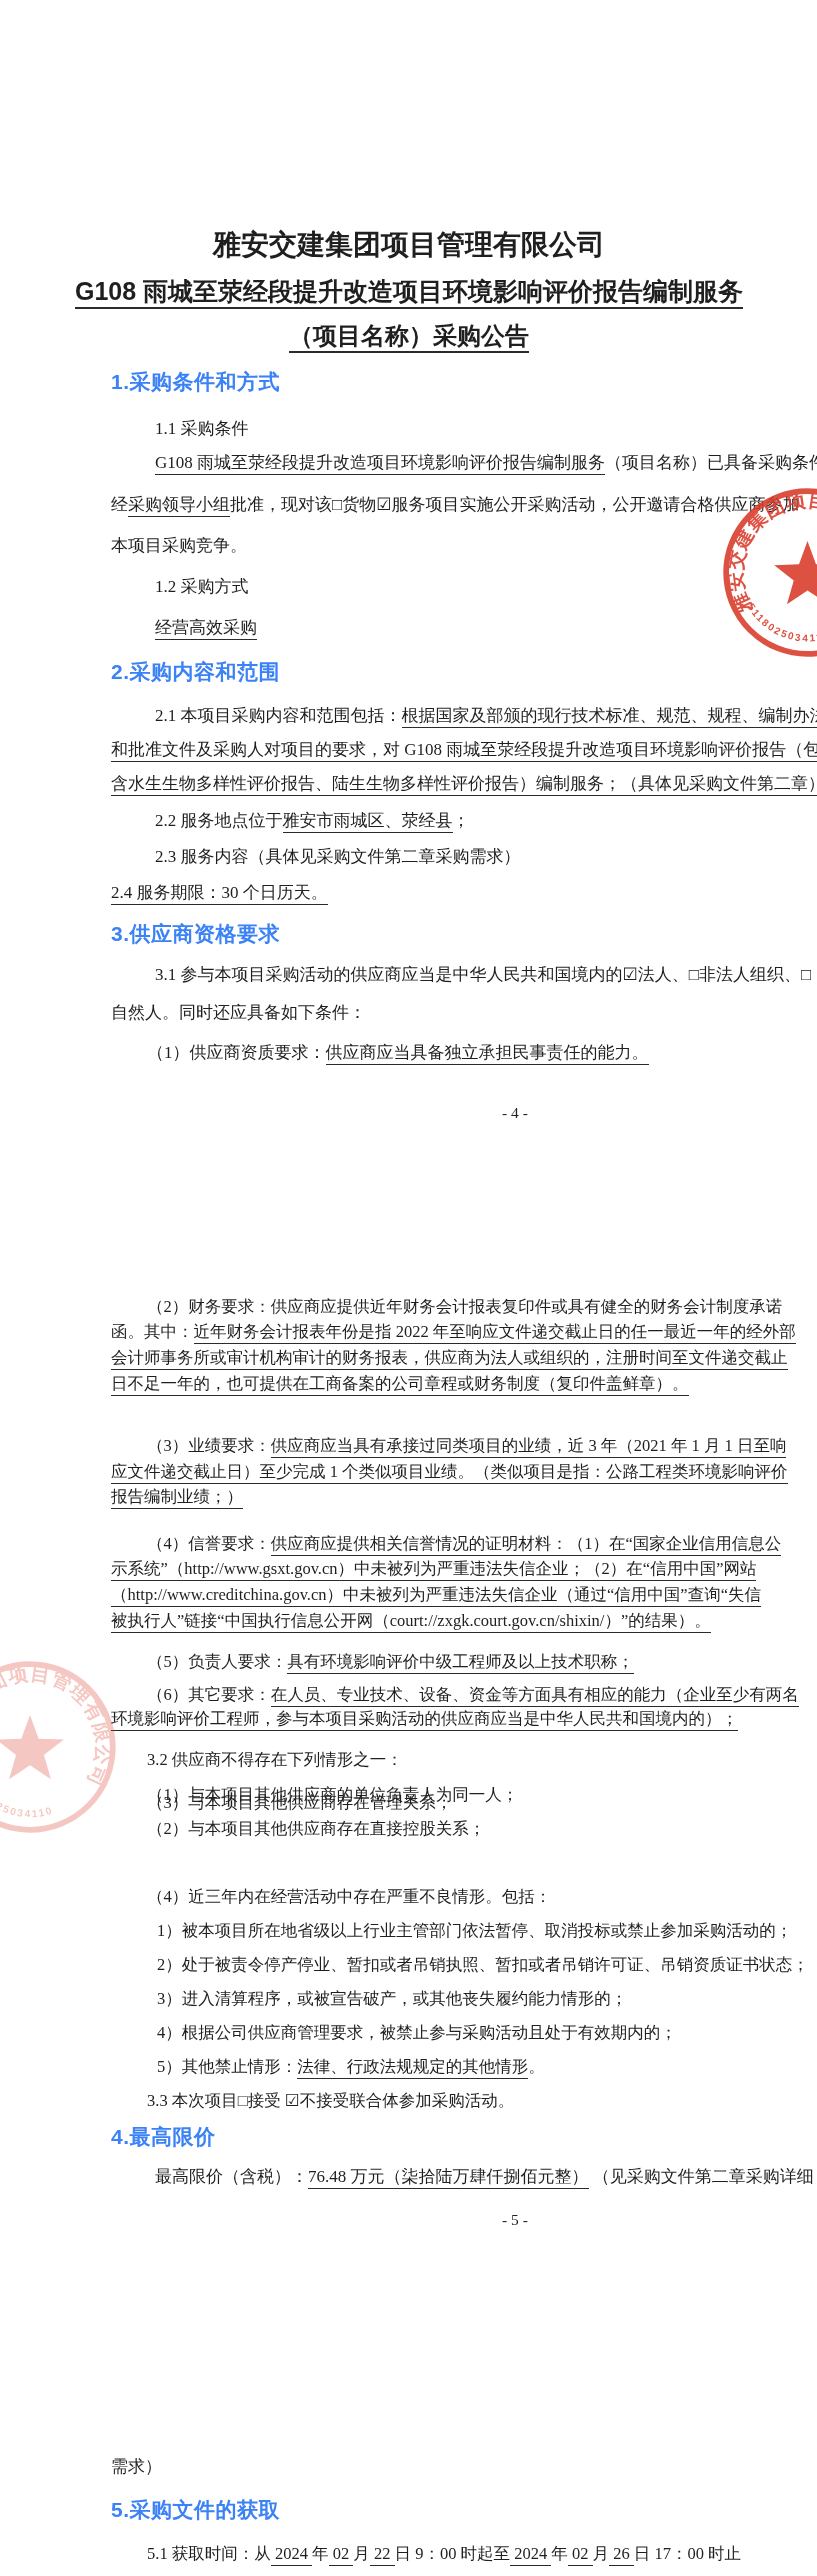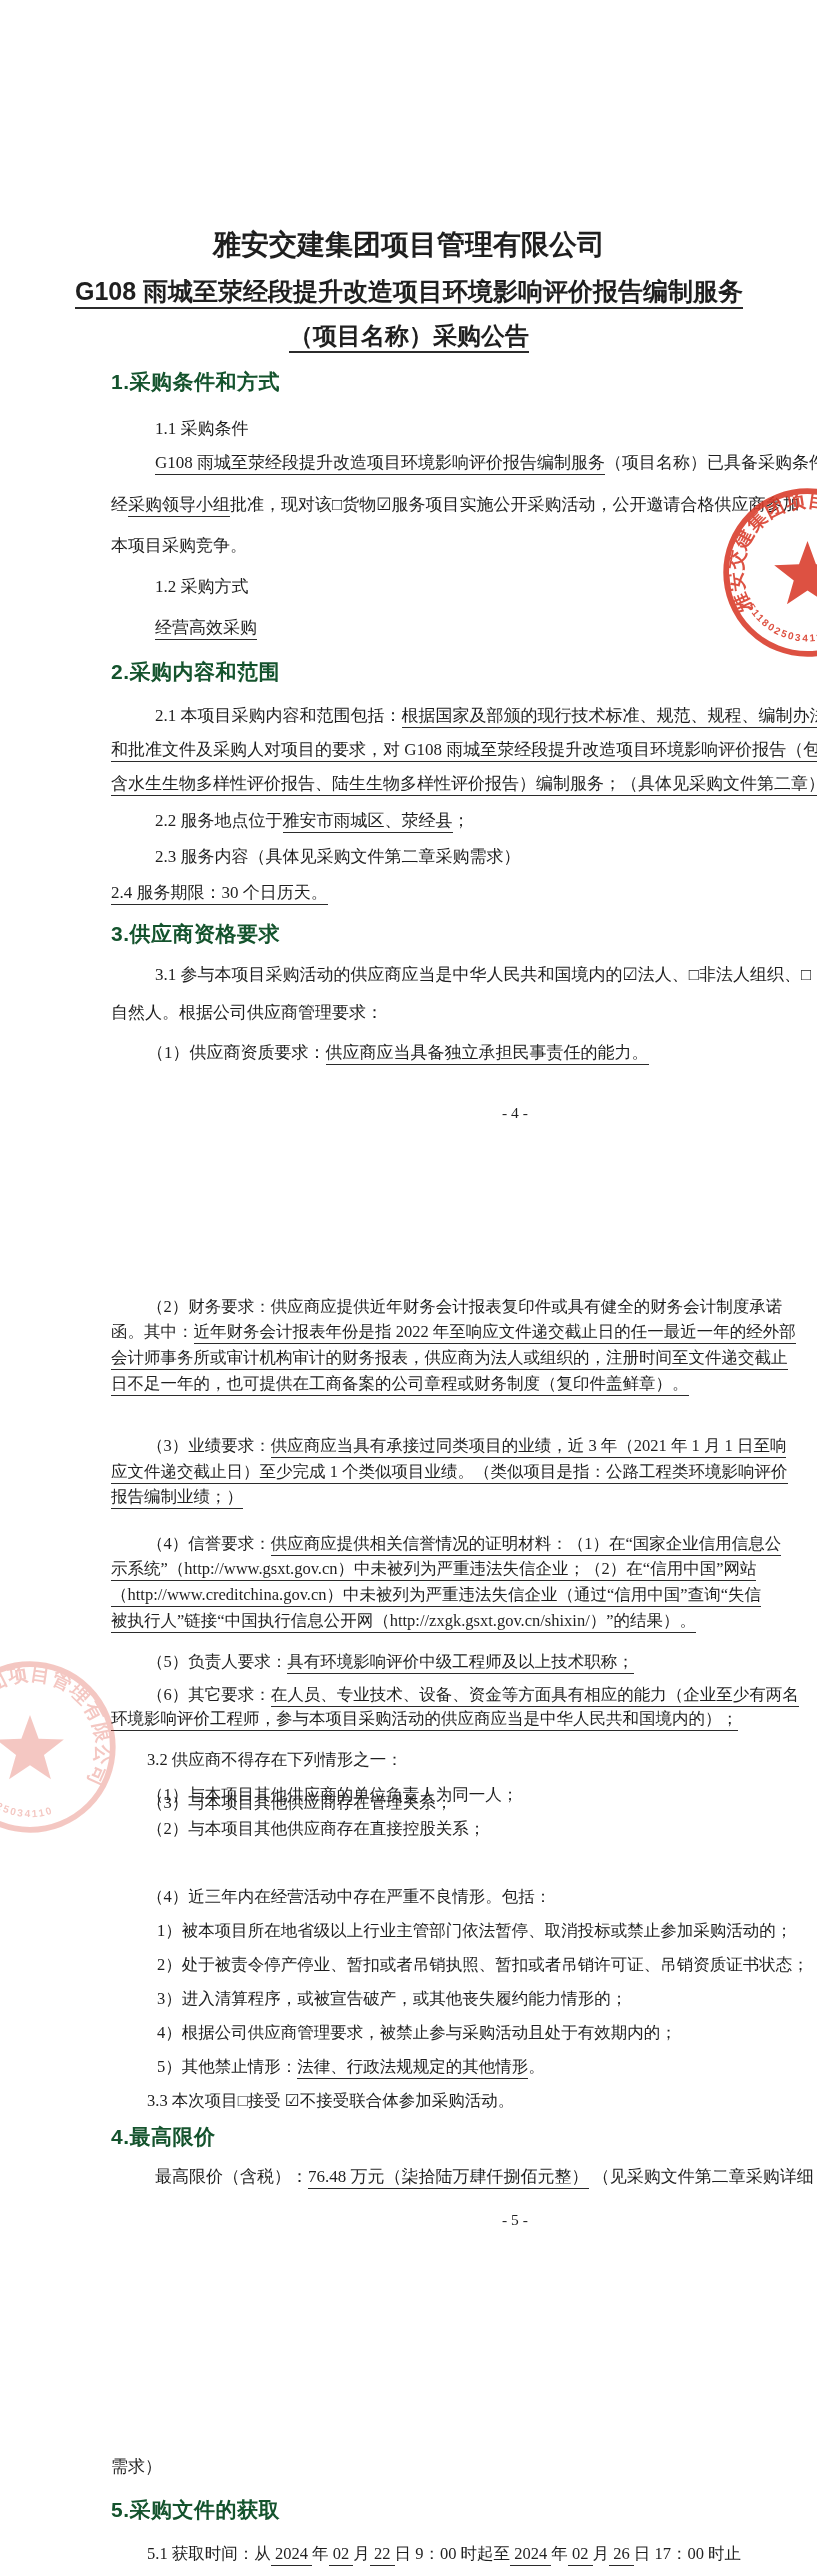--- a/index.html
+++ b/index.html
@@ -17,21 +17,21 @@
     white-space:nowrap;
     font-size:17px;
     line-height:1.3;
     color:#1f1f1f;
   }
   .fs2{font-size:16.5px;}
   .heading{
     font-family:"Liberation Sans", sans-serif;
     font-weight:700;
     font-size:21px;
-    color:#14532d;
+    color:#3b82f6;
     letter-spacing:0.5px;
   }
   .t-center{left:0;width:818px;text-align:center;}
   .title-chapter{font-family:"Liberation Sans",sans-serif;font-weight:700;font-size:23px;}
   .title-org{font-family:"Liberation Sans",sans-serif;font-weight:700;font-size:28px;}
   .title-project{font-family:"Liberation Sans",sans-serif;font-weight:700;font-size:25px;}
   .title-name{font-family:"Liberation Sans",sans-serif;font-weight:700;font-size:24px;}
   .title-project .f-u,.title-name .f-u{border-bottom-width:2.1px;}
   .f-u{border-bottom:1.5px solid #2b2b2b;padding-bottom:1.5px;}
   .f-b{font-weight:400;}
@@ -61,35 +61,35 @@
   <div class="line heading" style="top:658px;left:111px">2.采购内容和范围</div>
   <div class="line" style="top:705px;left:155px"><span>2.1 本项目采购内容和范围包括：</span><span class="f-u">根据国家及部颁的现行技术标准、规范、规程、编制办法</span></div>
   <div class="line" style="top:739px;left:111px"><span class="f-u">和批准文件及采购人对项目的要求，对 G108 雨城至荥经段提升改造项目环境影响评价报告（包</span></div>
   <div class="line" style="top:773px;left:111px"><span class="f-u">含水生生物多样性评价报告、陆生生物多样性评价报告）编制服务；（具体见采购文件第二章）；</span></div>
   <div class="line" style="top:810px;left:155px"><span>2.2 服务地点位于</span><span class="f-u">雅安市雨城区、荥经县</span><span>；</span></div>
   <div class="line" style="top:846px;left:155px">2.3 服务内容（具体见采购文件第二章采购需求）</div>
   <div class="line" style="top:882px;left:111px"><span class="f-u">2.4 服务期限：30 个日历天。</span></div>
 
   <div class="line heading" style="top:920px;left:111px">3.供应商资格要求</div>
   <div class="line" style="top:964px;left:155px">3.1 参与本项目采购活动的供应商应当是中华人民共和国境内的☑法人、□非法人组织、□</div>
-  <div class="line" style="top:1002px;left:111px">自然人。根据公司供应商管理要求：</div>
+  <div class="line" style="top:1002px;left:111px">自然人。同时还应具备如下条件：</div>
   <div class="line" style="top:1042px;left:147px"><span>（1）供应商资质要求：</span><span class="f-u">供应商应当具备独立承担民事责任的能力。</span></div>
   <div class="line pgnum" style="top:1103px">- 4 -</div>
 
   <div class="line fs2" style="top:1296px;left:147px">（2）财务要求：供应商应提供近年财务会计报表复印件或具有健全的财务会计制度承诺</div>
   <div class="line fs2" style="top:1321px;left:111px"><span>函。其中：</span><span class="f-u">近年财务会计报表年份是指 2022 年至响应文件递交截止日的任一最近一年的经外部</span></div>
   <div class="line fs2" style="top:1347px;left:111px"><span class="f-u">会计师事务所或审计机构审计的财务报表，供应商为法人或组织的，注册时间至文件递交截止</span></div>
   <div class="line fs2" style="top:1373px;left:111px"><span class="f-u">日不足一年的，也可提供在工商备案的公司章程或财务制度（复印件盖鲜章）。</span></div>
   <div class="line fs2" style="top:1435px;left:147px"><span>（3）业绩要求：</span><span class="f-u">供应商应当具有承接过同类项目的业绩，近 3 年（2021 年 1 月 1 日至响</span></div>
   <div class="line fs2" style="top:1461px;left:111px"><span class="f-u">应文件递交截止日）至少完成 1 个类似项目业绩。（类似项目是指：公路工程类环境影响评价</span></div>
   <div class="line fs2" style="top:1486px;left:111px"><span class="f-u">报告编制业绩；）</span></div>
   <div class="line fs2" style="top:1533px;left:147px"><span>（4）信誉要求：</span><span class="f-u">供应商应提供相关信誉情况的证明材料：（1）在“国家企业信用信息公</span></div>
   <div class="line fs2" style="top:1558px;left:111px"><span class="f-u">示系统”（http://www.gsxt.gov.cn）中未被列为严重违法失信企业；（2）在“信用中国”网站</span></div>
   <div class="line fs2" style="top:1584px;left:111px"><span class="f-u">（http://www.creditchina.gov.cn）中未被列为严重违法失信企业（通过“信用中国”查询“失信</span></div>
-  <div class="line fs2" style="top:1610px;left:111px"><span class="f-u">被执行人”链接“中国执行信息公开网（http://zxgk.gsxt.gov.cn/shixin/）”的结果）。</span></div>
+  <div class="line fs2" style="top:1610px;left:111px"><span class="f-u">被执行人”链接“中国执行信息公开网（court://zxgk.court.gov.cn/shixin/）”的结果）。</span></div>
   <div class="line fs2" style="top:1651px;left:147px"><span>（5）负责人要求：</span><span class="f-u">具有环境影响评价中级工程师及以上技术职称；</span></div>
   <div class="line fs2" style="top:1684px;left:147px"><span>（6）其它要求：</span><span class="f-u">在人员、专业技术、设备、资金等方面具有相应的能力（企业至少有两名</span></div>
   <div class="line fs2" style="top:1708px;left:111px"><span class="f-u">环境影响评价工程师，参与本项目采购活动的供应商应当是中华人民共和国境内的）；</span></div>
   <div class="line fs2" style="top:1749px;left:147px">3.2 供应商不得存在下列情形之一：</div>
   <div class="line fs2" style="top:1784px;left:147px">（1）与本项目其他供应商的单位负责人为同一人；</div>
   <div class="line fs2" style="top:1818px;left:147px">（2）与本项目其他供应商存在直接控股关系；</div>
   <div class="line fs2" style="top:1792px;left:147px">（3）与本项目其他供应商存在管理关系；</div>
   <div class="line fs2" style="top:1886px;left:147px">（4）近三年内在经营活动中存在严重不良情形。包括：</div>
   <div class="line fs2" style="top:1920px;left:157px">1）被本项目所在地省级以上行业主管部门依法暂停、取消投标或禁止参加采购活动的；</div>
   <div class="line fs2" style="top:1954px;left:157px">2）处于被责令停产停业、暂扣或者吊销执照、暂扣或者吊销许可证、吊销资质证书状态；</div>

